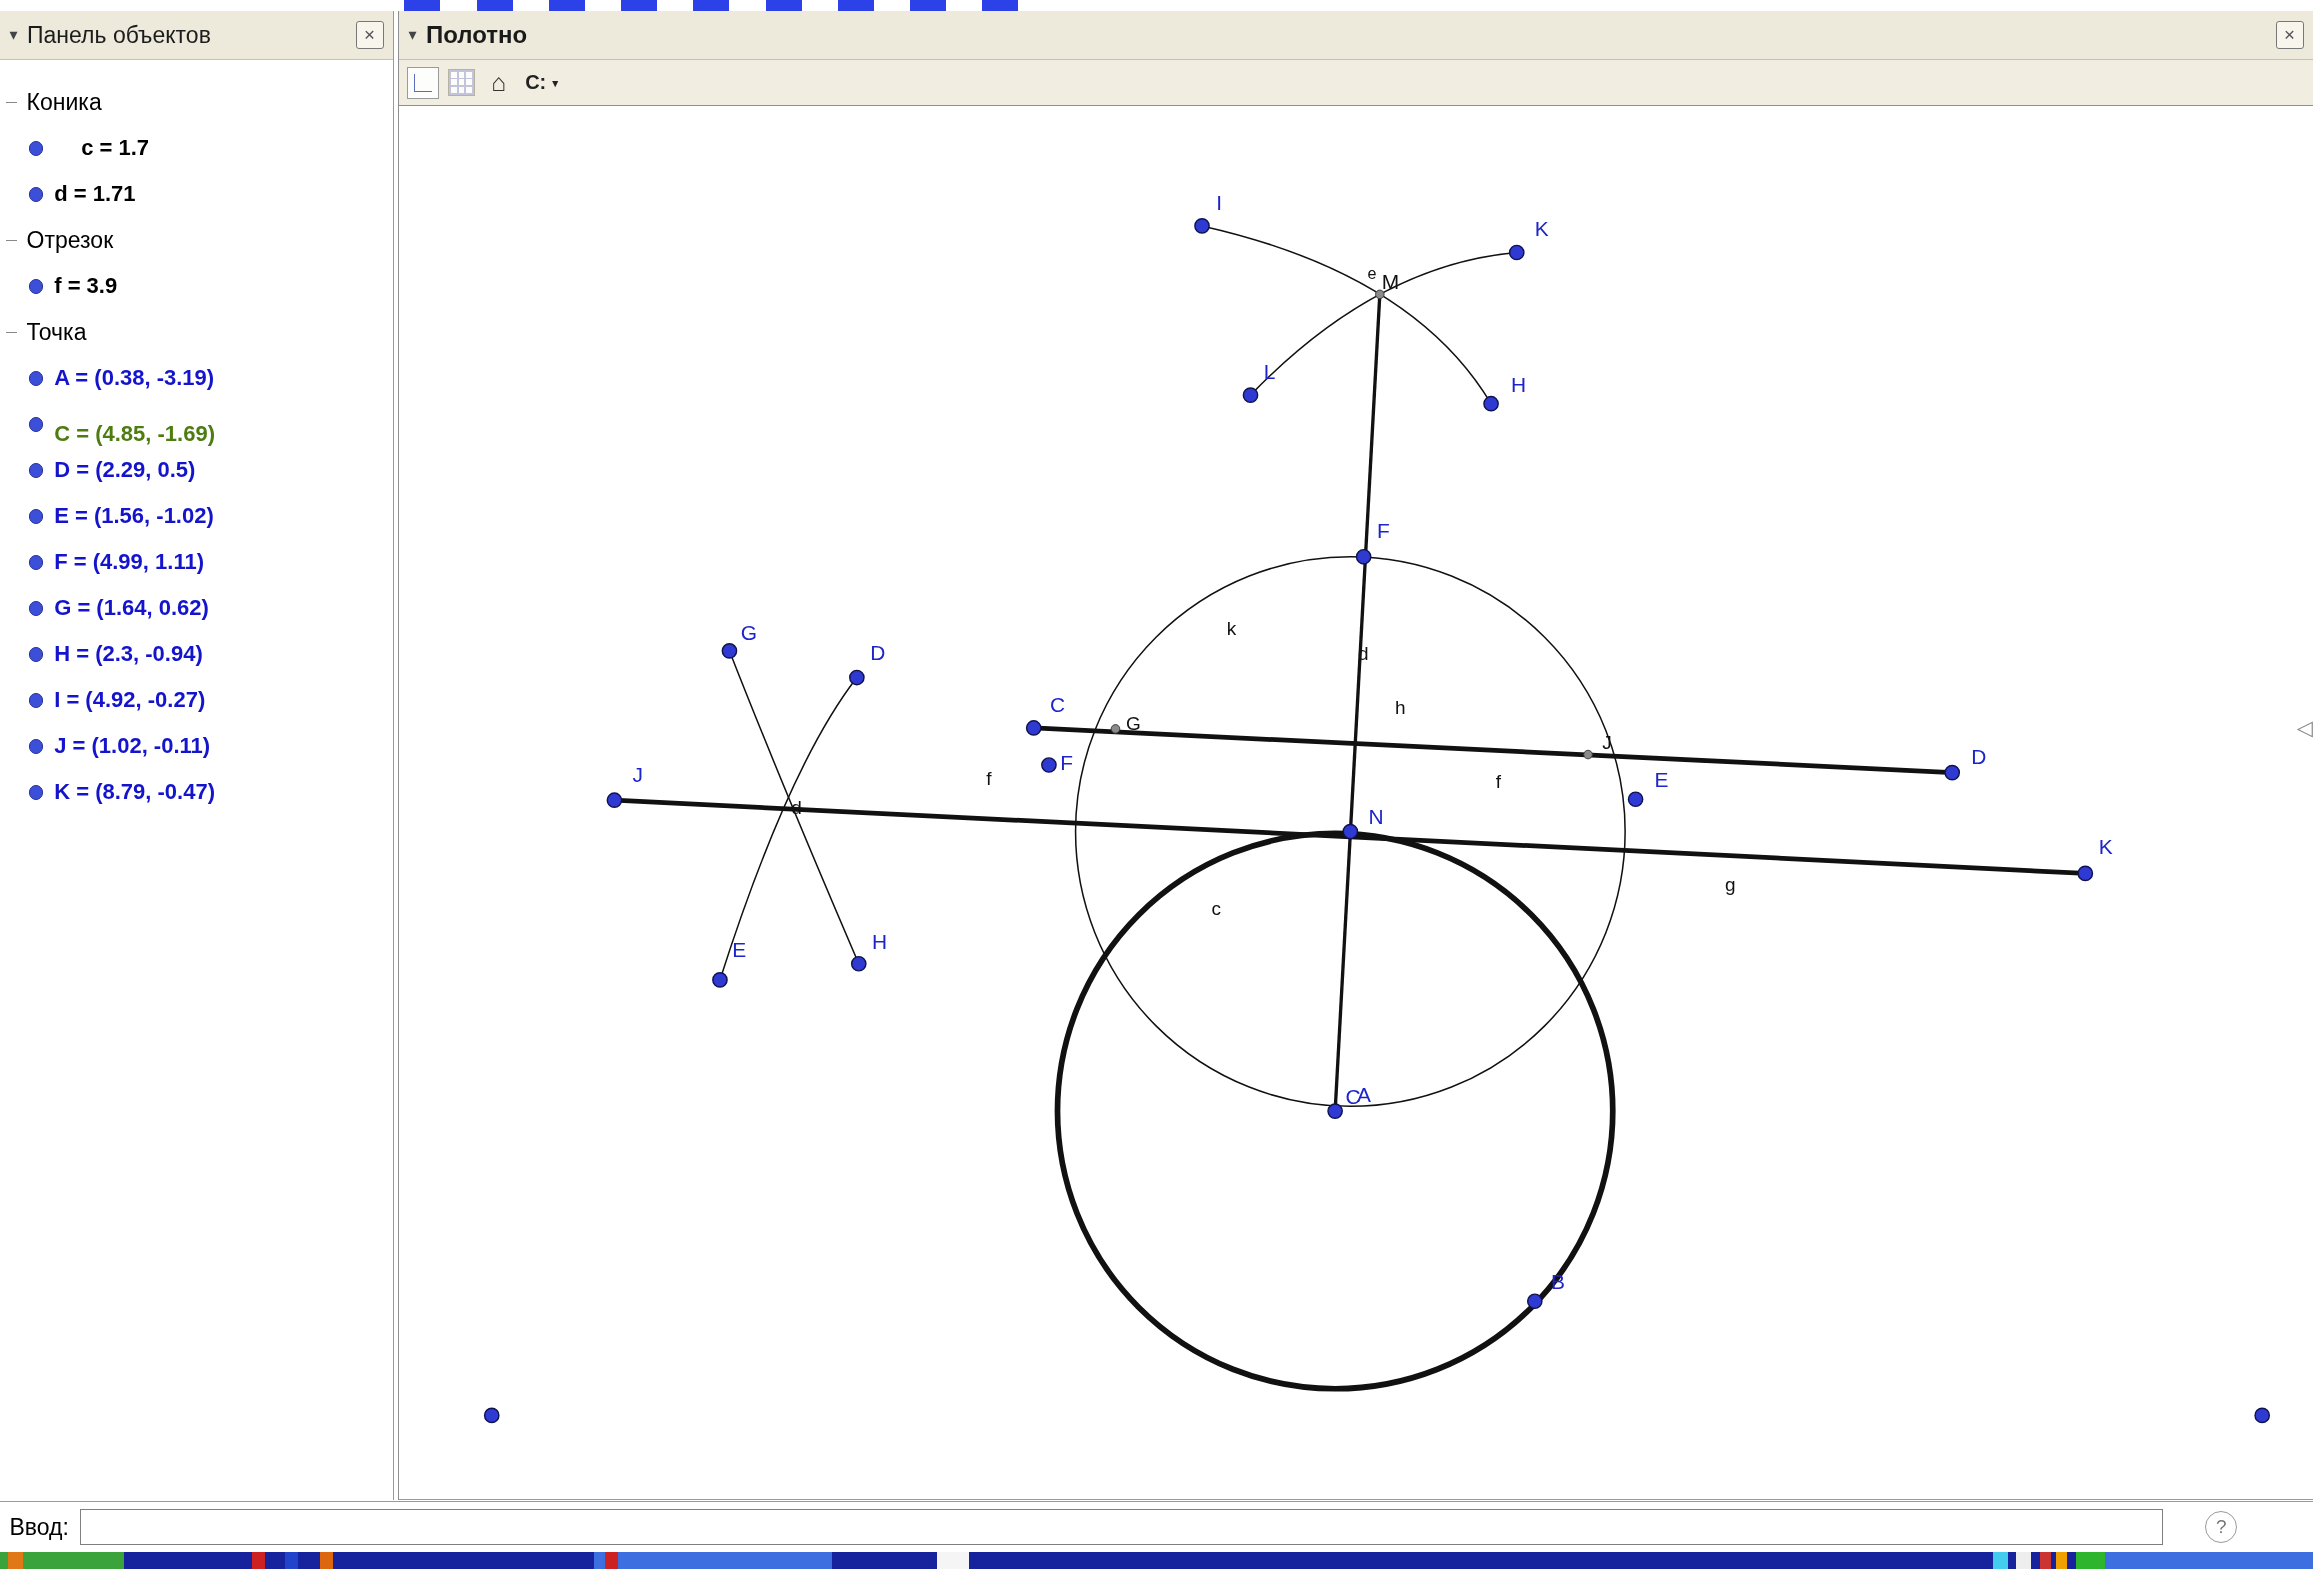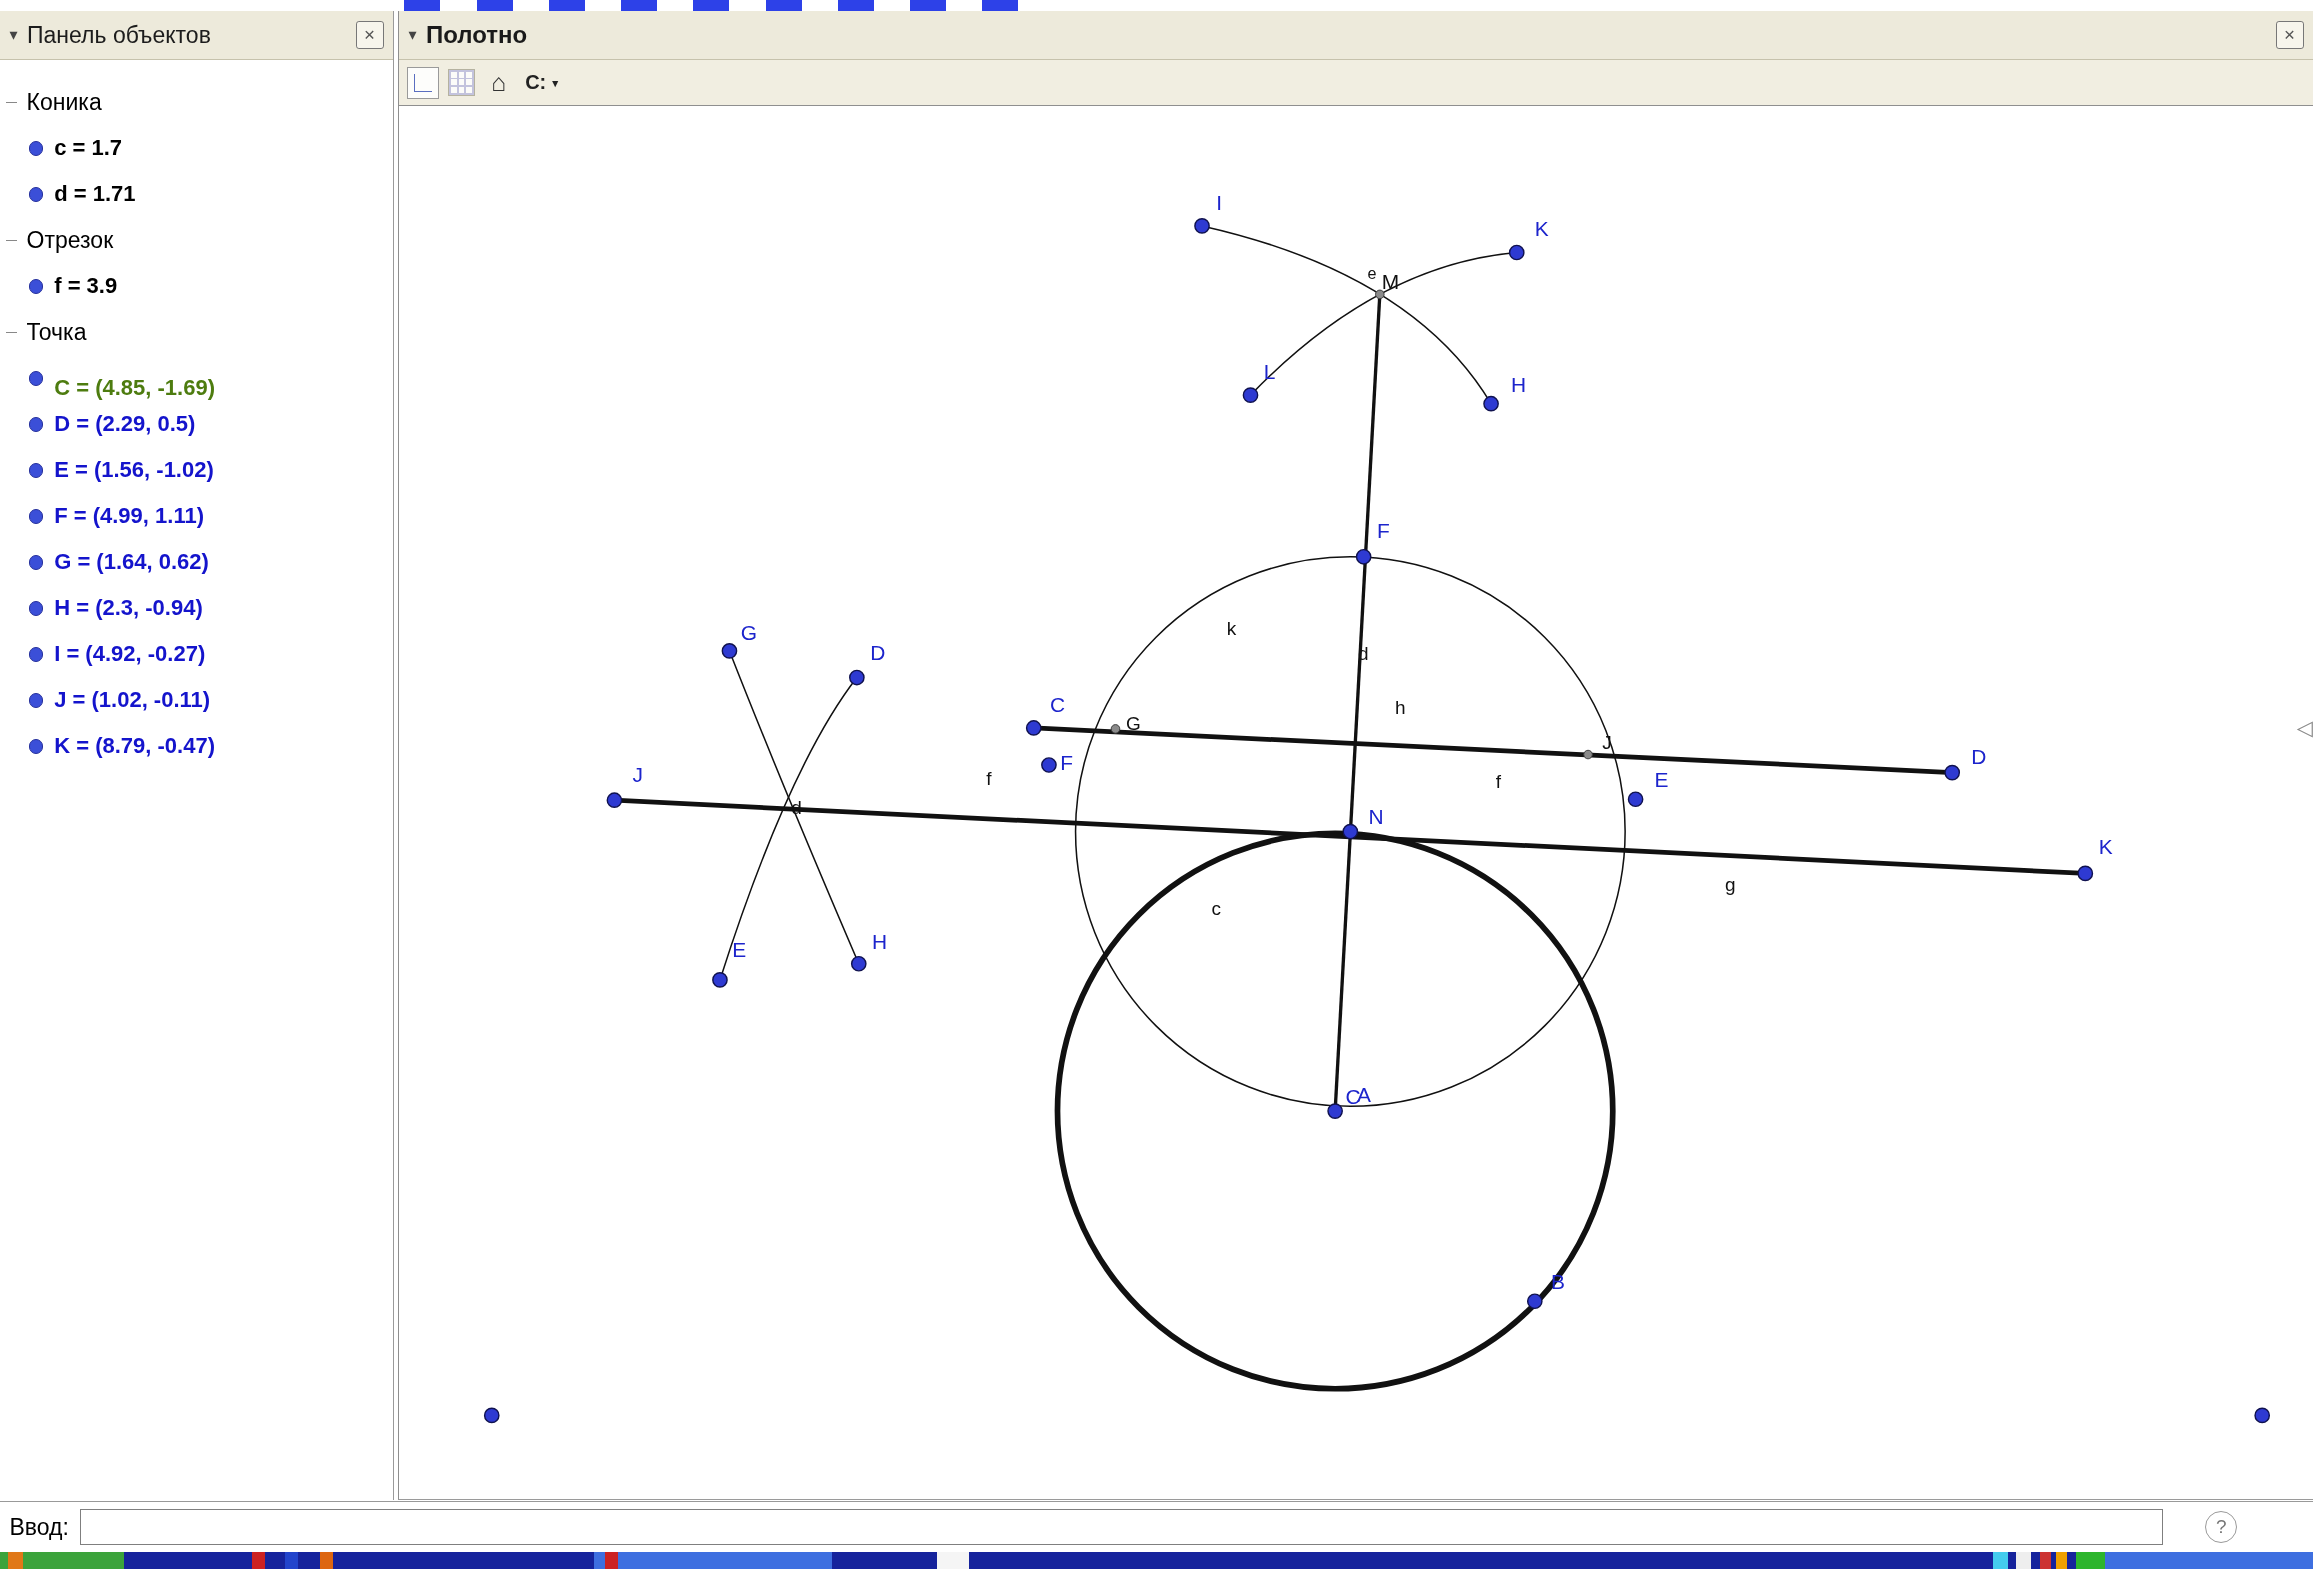--- a/index.html
+++ b/index.html
@@ -109,37 +109,41 @@
     <span class="panel-title">Панель объектов</span>
     <span class="close-box">✕</span>
   </div>
   <div class="tree" id="object-tree">
       <div class="tree-row">
         <span class="tree-dash"></span>
         <span class="tree-group-label">Коника</span>
       </div>
       <div class="tree-row">
         <span class="tree-bullet"></span>
-        <span class="tree-item-label" style="color: rgb(0, 0, 0);">c = 1.7</span>
+        <span class="tree-item-label" style="color: rgb(0, 0, 0); margin-left: 27px;">c = 1.7</span>
       </div>
       <div class="tree-row">
         <span class="tree-bullet"></span>
         <span class="tree-item-label" style="color: rgb(0, 0, 0);">d = 1.71</span>
       </div>
       <div class="tree-row">
         <span class="tree-dash"></span>
         <span class="tree-group-label">Отрезок</span>
       </div>
       <div class="tree-row">
         <span class="tree-bullet"></span>
         <span class="tree-item-label" style="color: rgb(0, 0, 0);">f = 3.9</span>
       </div>
       <div class="tree-row">
         <span class="tree-dash"></span>
         <span class="tree-group-label">Точка</span>
+      </div>
+      <div class="tree-row">
+        <span class="tree-bullet"></span>
+        <span class="tree-item-label" style="color: rgb(20, 20, 204);">A = (0.38, -3.19)</span>
       </div>
       <div class="tree-row">
         <span class="tree-bullet"></span>
         <span class="tree-item-label" style="color: #4d7c0f; margin-top: 20px;">C = (4.85, -1.69)</span>
       </div>
       <div class="tree-row">
         <span class="tree-bullet"></span>
         <span class="tree-item-label" style="color: rgb(20, 20, 204);">D = (2.29, 0.5)</span>
       </div>
       <div class="tree-row">

